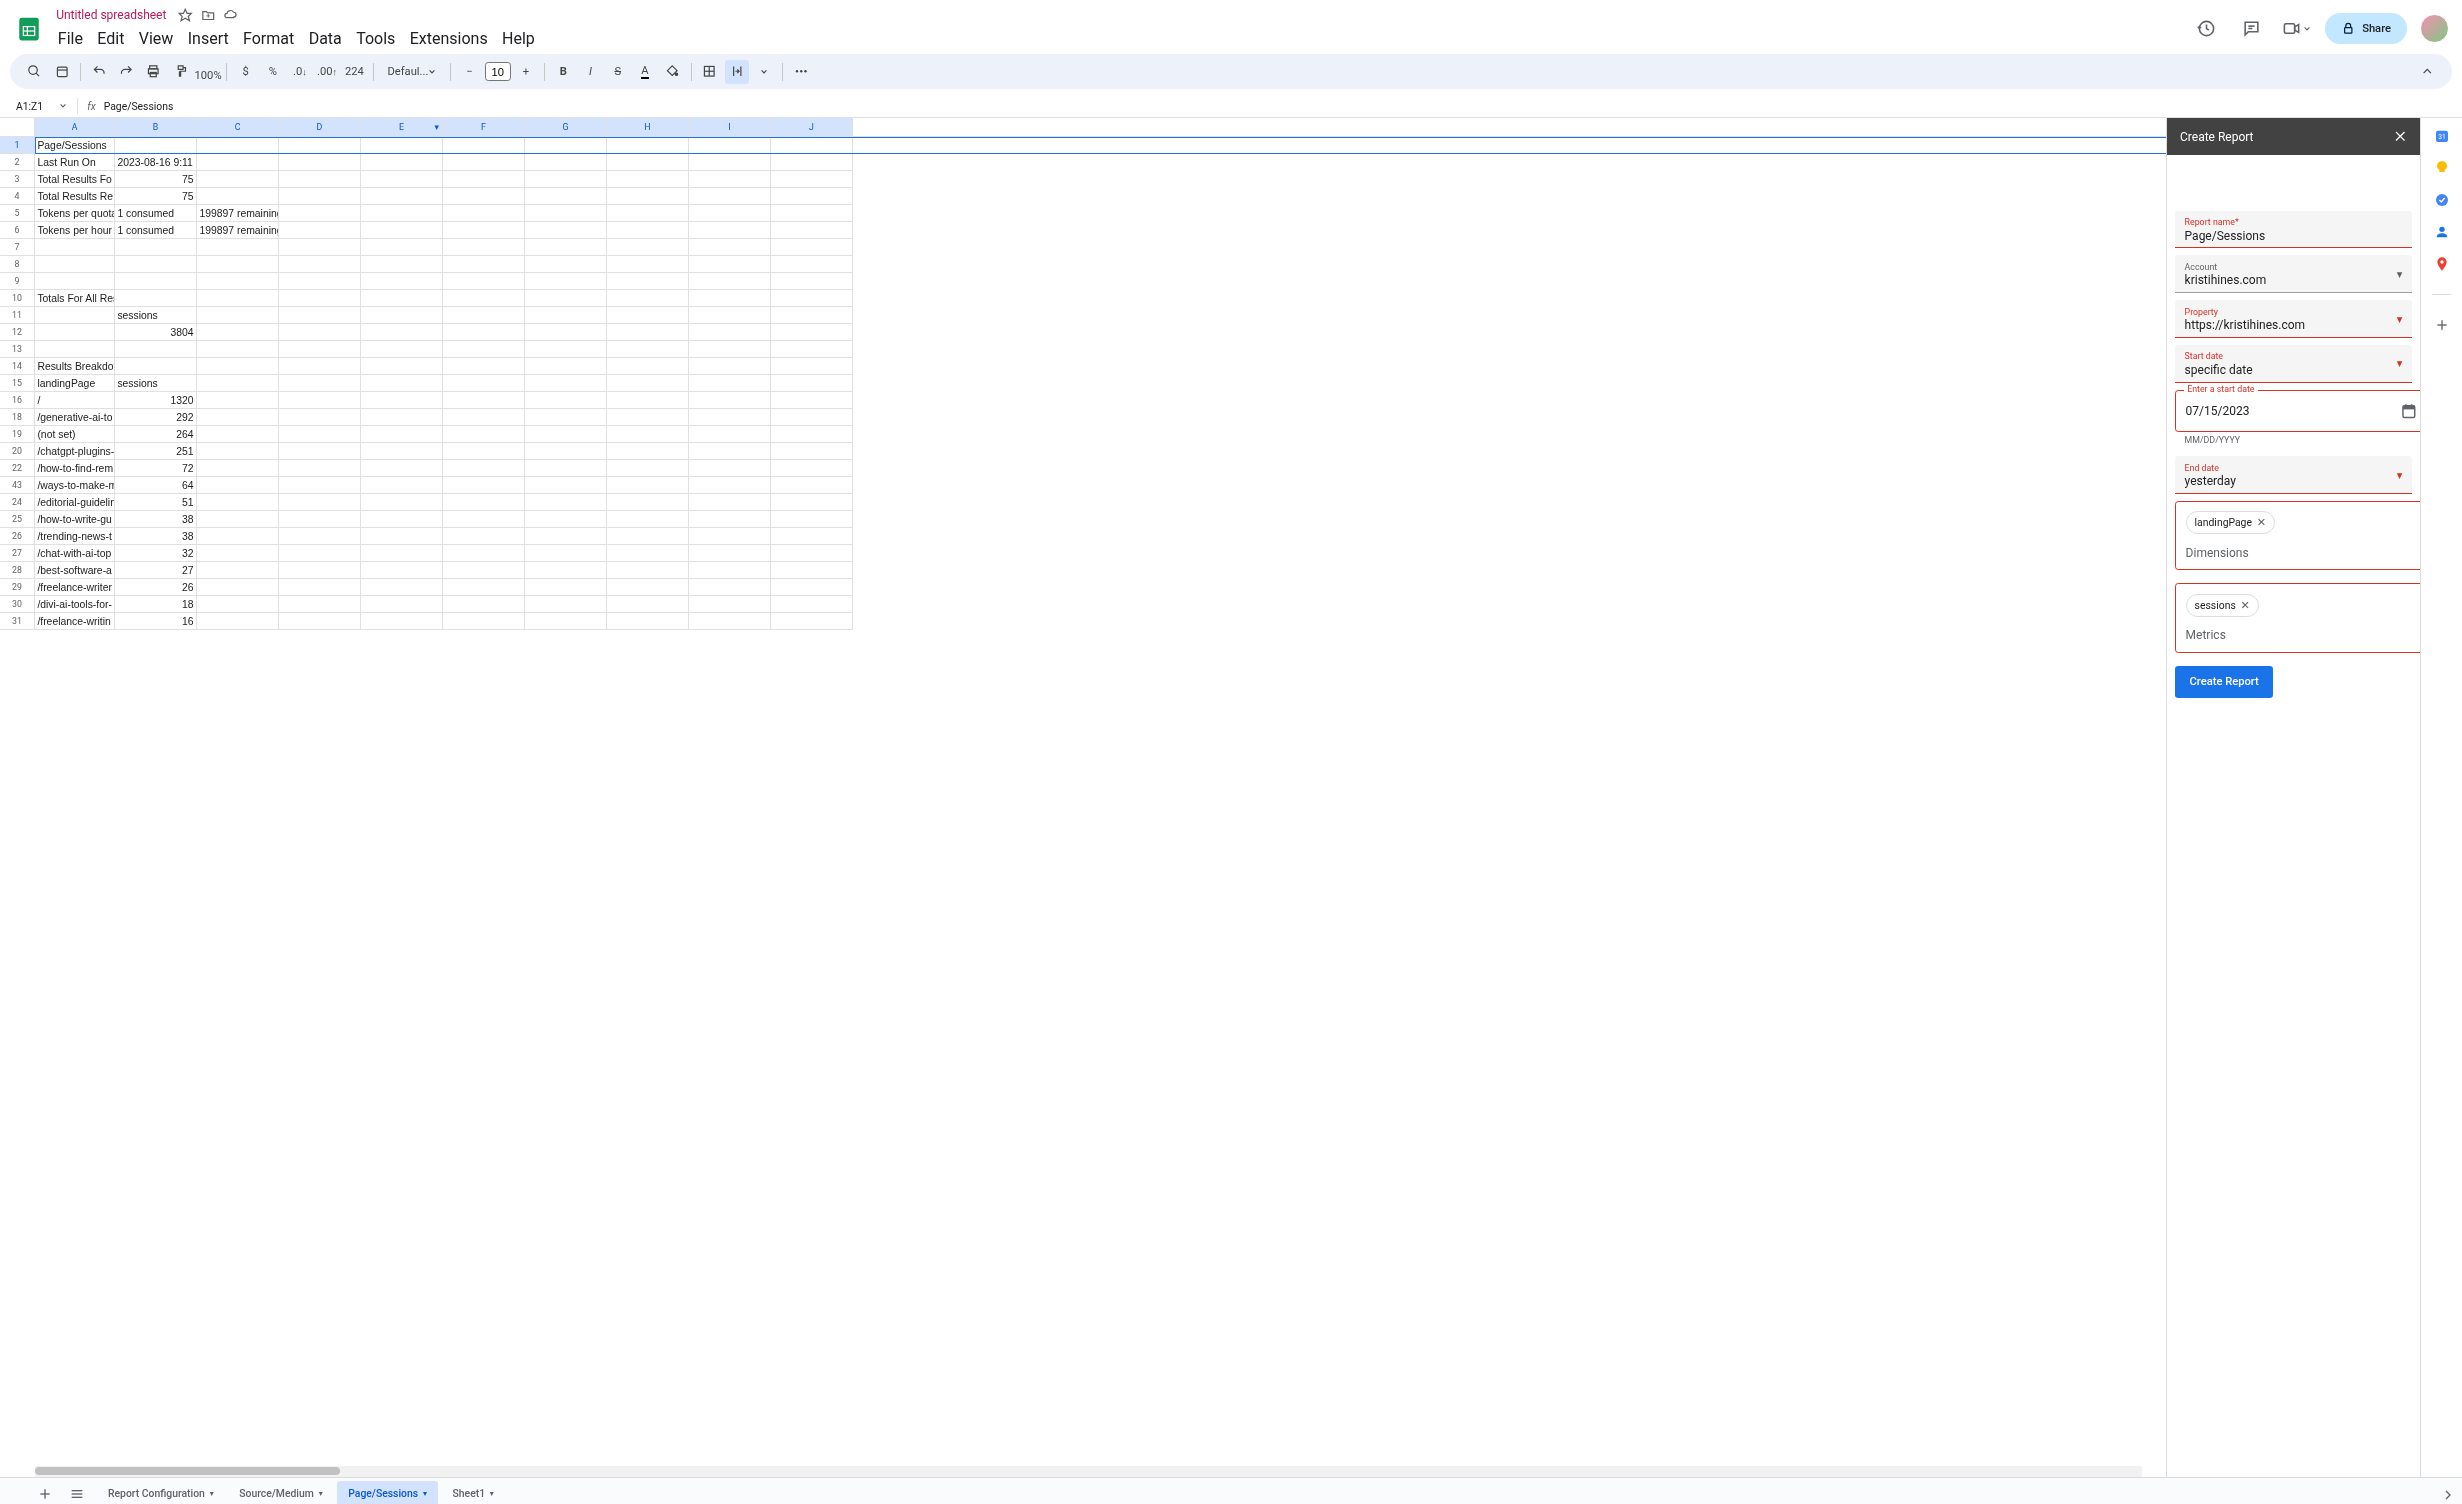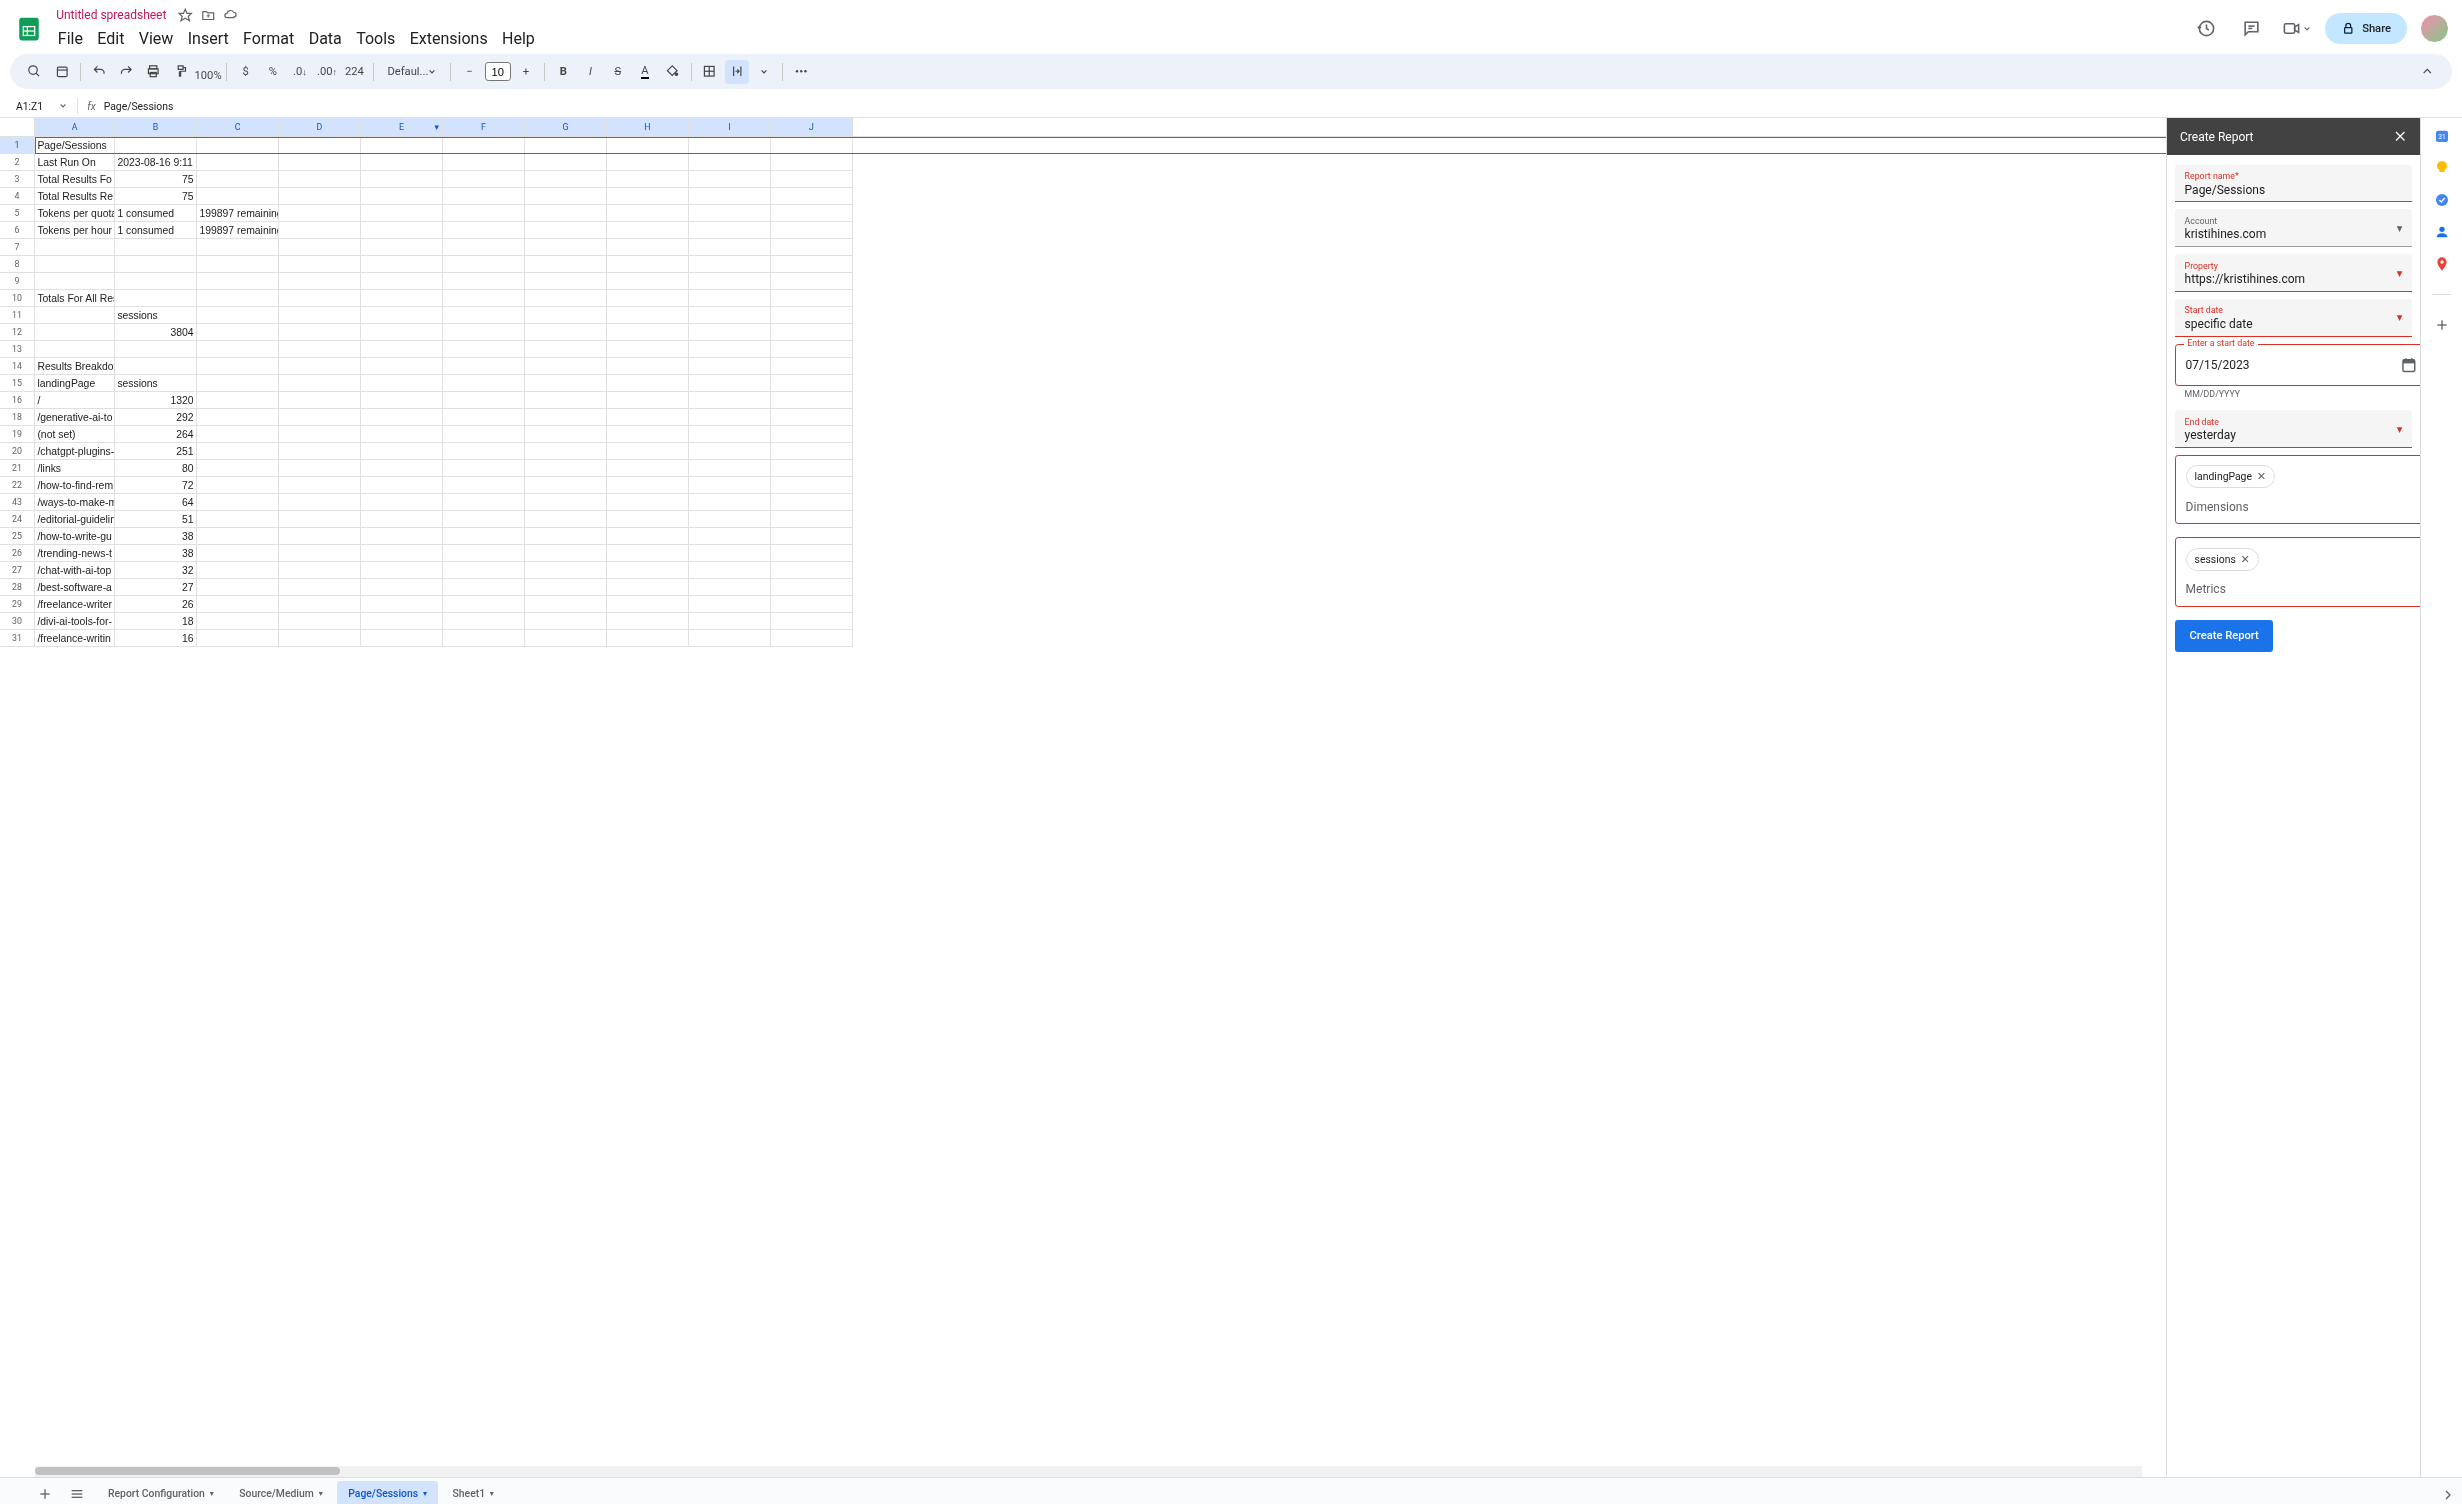--- a/index.html
+++ b/index.html
@@ -47,21 +47,21 @@
 .grid-body { flex: 1; overflow: auto; position: relative; }
 .grid-row { display: flex; height: 17px; }
 .row-header { width: 35px; border-right: 0.8px solid #e0e0e0; border-bottom: 0.8px solid #e0e0e0; text-align: center; font-size: 8.8px; color: #5f6368; display: flex; align-items: center; justify-content: center; background: #fff; }
 .row-header.sel { background: #d3e3fd; color: #0b57d0; }
 .cell { border-right: 0.8px solid #e0e0e0; border-bottom: 0.8px solid #e0e0e0; font-size: 10.4px; padding: 0 2.4px; display: flex; align-items: center; overflow: hidden; white-space: nowrap; font-family: Arial, sans-serif; }
 .cell.num { justify-content: flex-end; }
 .selection-border { position: absolute; top: 19px; left: 35px; right: 0; height: 17px; border: 1.6px solid #1a73e8; border-right: none; pointer-events: none; }
 .col-A { width: 80px; } .col-B { width: 82px; } .col-C { width: 82px; } .col-D { width: 82px; } .col-E { width: 82px; } .col-F { width: 82px; } .col-G { width: 82px; } .col-H { width: 82px; } .col-I { width: 82px; } .col-J { width: 82px; }
 
 
-.side-panel { width: 254px; background: #fff; border-left: 0.8px solid #dadce0; display: flex; flex-direction: column; }
+.side-panel { width: 254px; background: #fff; border-left: 0.8px solid #dadce0; display: flex; flex-direction: column; gap: 46px; }
 .panel-header { background: #424242; color: #fff; padding: 11.2px 13px; display: flex; justify-content: space-between; align-items: center; font-size: 12px; }
 .panel-body { flex: 1; overflow-y: auto; padding: 9.6px 8px; }
 .field { position: relative; margin-bottom: 7px; }
 .field-box { border-bottom: 0.8px solid #9e9e9e; background: #f5f5f5; padding: 6.4px 9.6px 4.8px 9.6px; border-radius: 3.2px 3.2px 0 0; position: relative; }
 .field-box.red { border-bottom: 1.6px solid #d93025; }
 .field-label { font-size: 8.8px; color: #5f6368; }
 .field-label.red { color: #d93025; }
 .field-value { font-size: 12px; color: #202124; margin-top: 1.6px; }
 .field-dropdown { position: absolute; right: 9.6px; top: 50%; transform: translateY(-50%); color: #5f6368; }
 .field-dropdown.red { color: #d93025; }
@@ -546,33 +546,20 @@
     <div class="cell col-C"></div>
     <div class="cell col-D"></div>
     <div class="cell col-E"></div>
     <div class="cell col-F"></div>
     <div class="cell col-G"></div>
     <div class="cell col-H"></div>
     <div class="cell col-I"></div>
     <div class="cell col-J"></div>
   </div>
         <div class="grid-row">
-    <div class="row-header ">21</div>
-    <div class="cell col-A">/links</div>
-    <div class="cell col-B num">80</div>
-    <div class="cell col-C"></div>
-    <div class="cell col-D"></div>
-    <div class="cell col-E"></div>
-    <div class="cell col-F"></div>
-    <div class="cell col-G"></div>
-    <div class="cell col-H"></div>
-    <div class="cell col-I"></div>
-    <div class="cell col-J"></div>
-  </div>
-        <div class="grid-row">
     <div class="row-header ">22</div>
     <div class="cell col-A">/how-to-find-rem</div>
     <div class="cell col-B num">72</div>
     <div class="cell col-C"></div>
     <div class="cell col-D"></div>
     <div class="cell col-E"></div>
     <div class="cell col-F"></div>
     <div class="cell col-G"></div>
     <div class="cell col-H"></div>
     <div class="cell col-I"></div>

